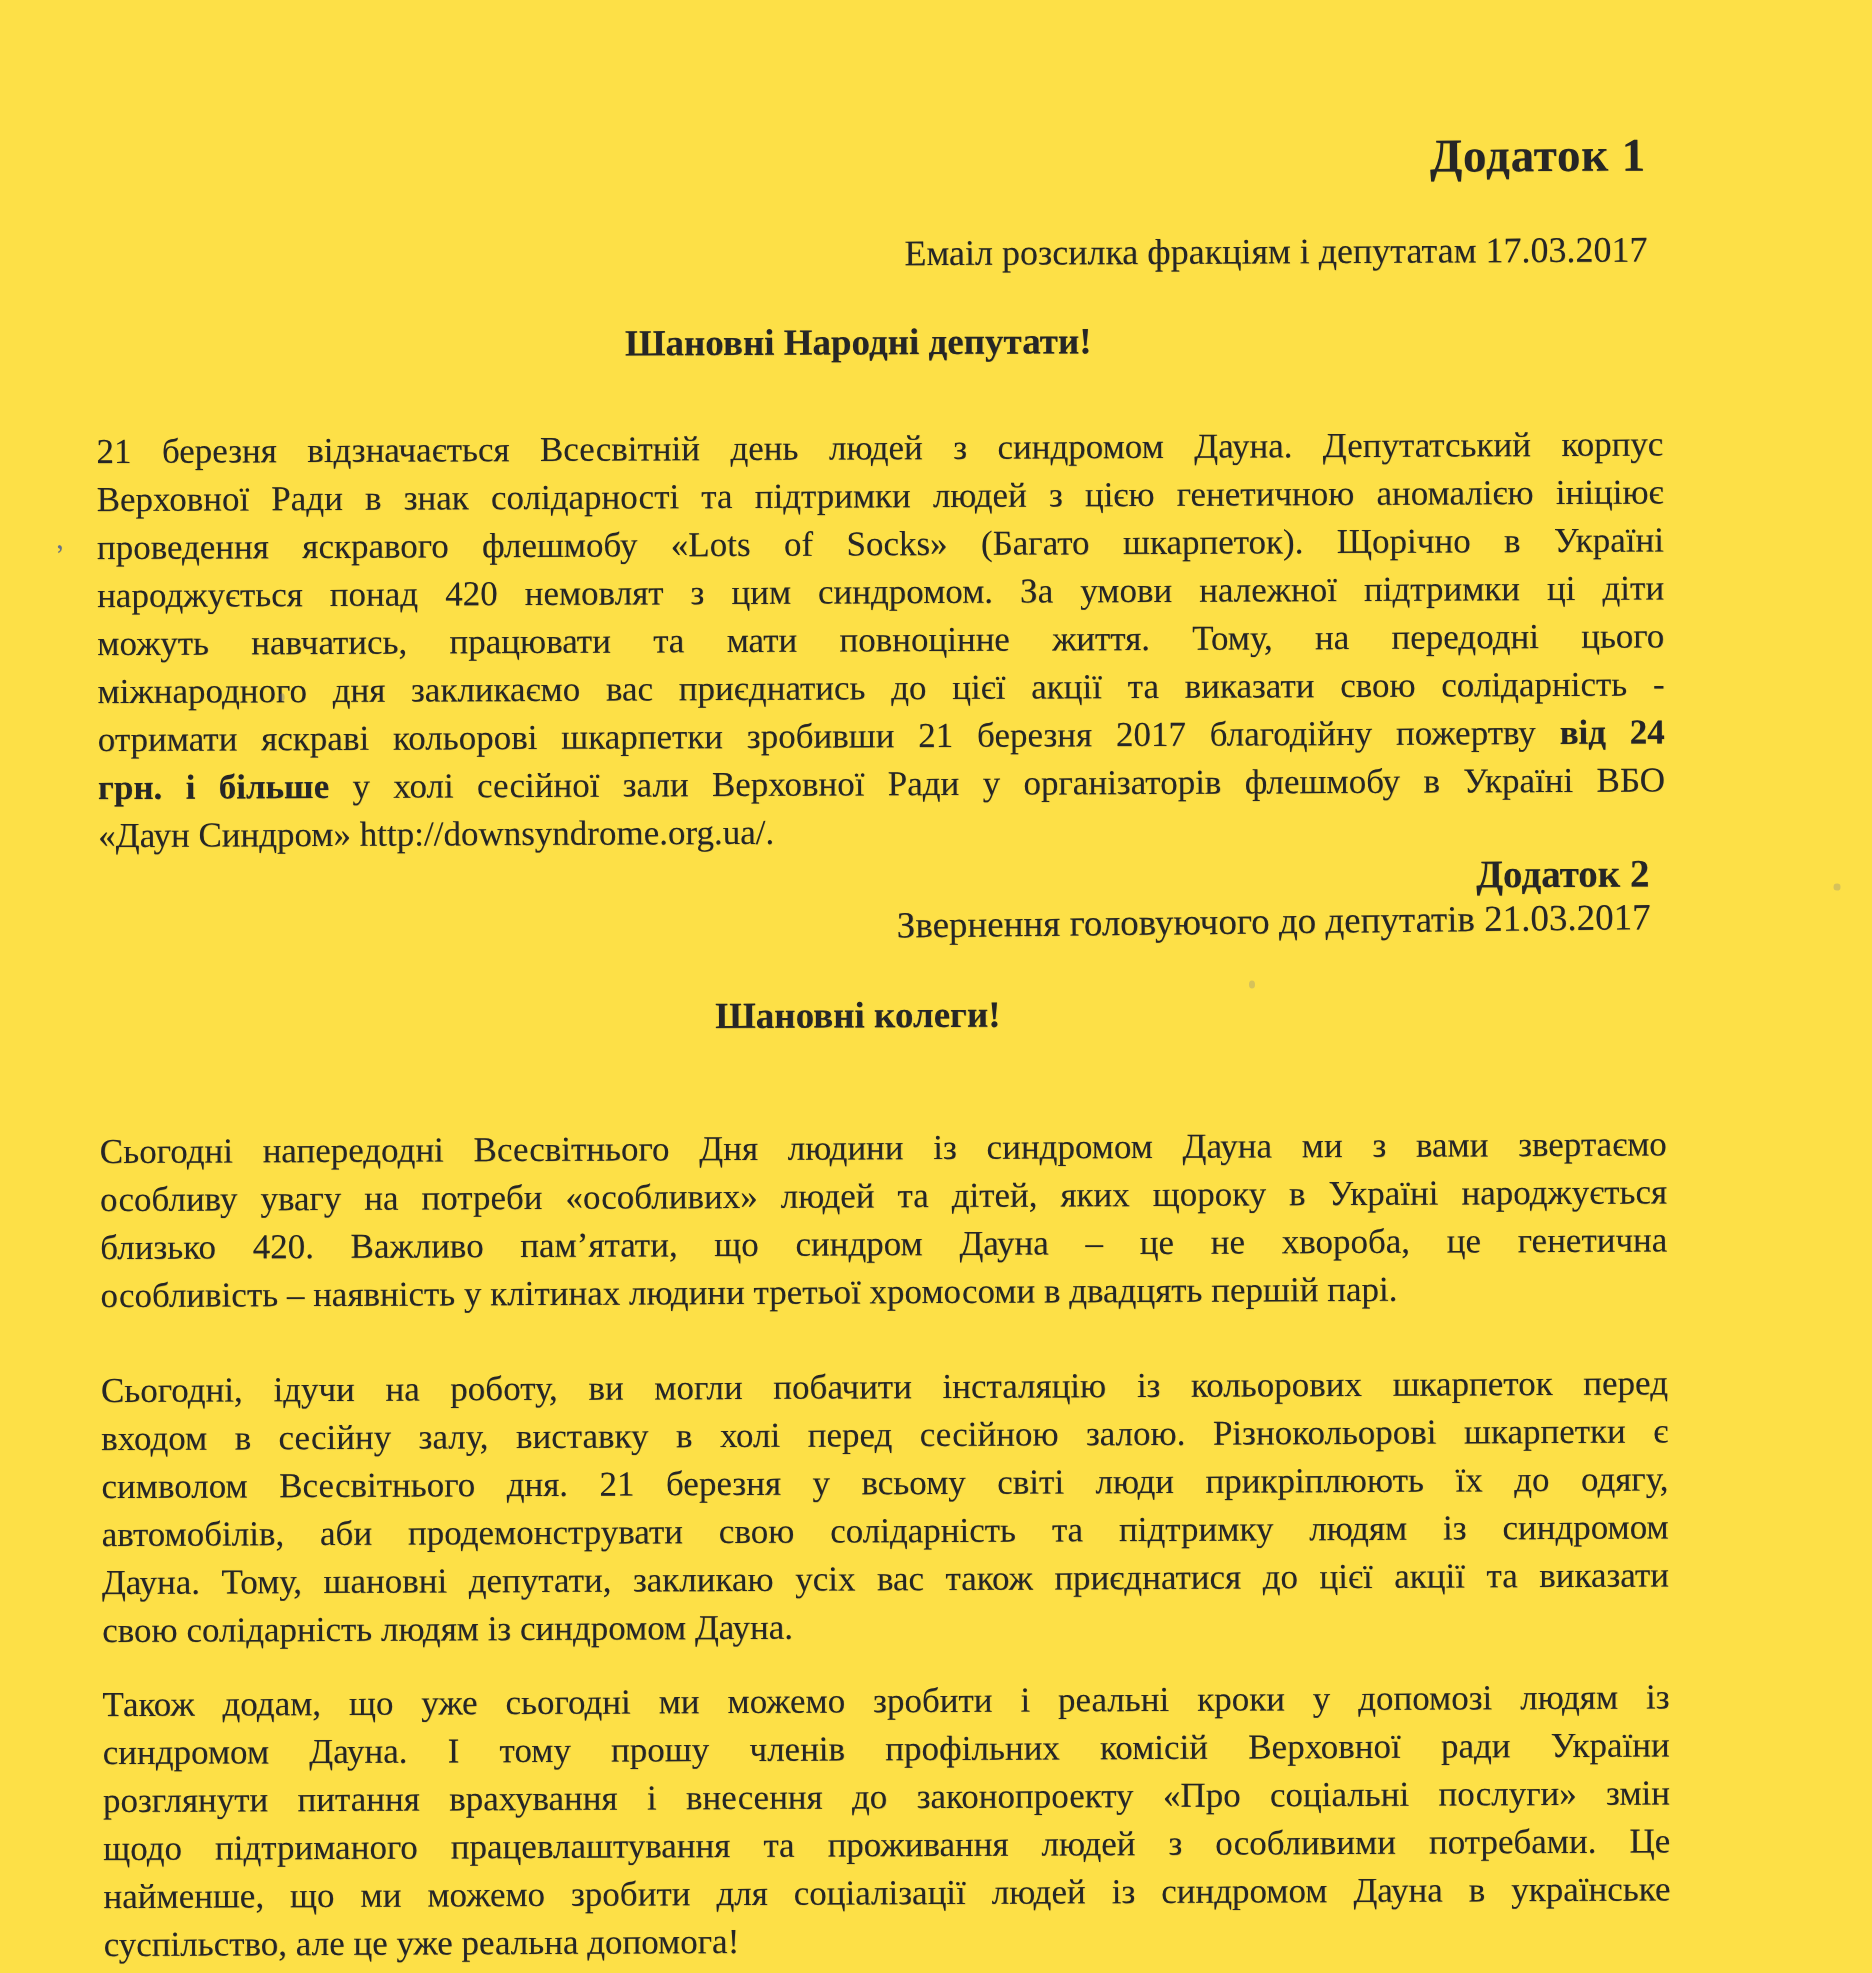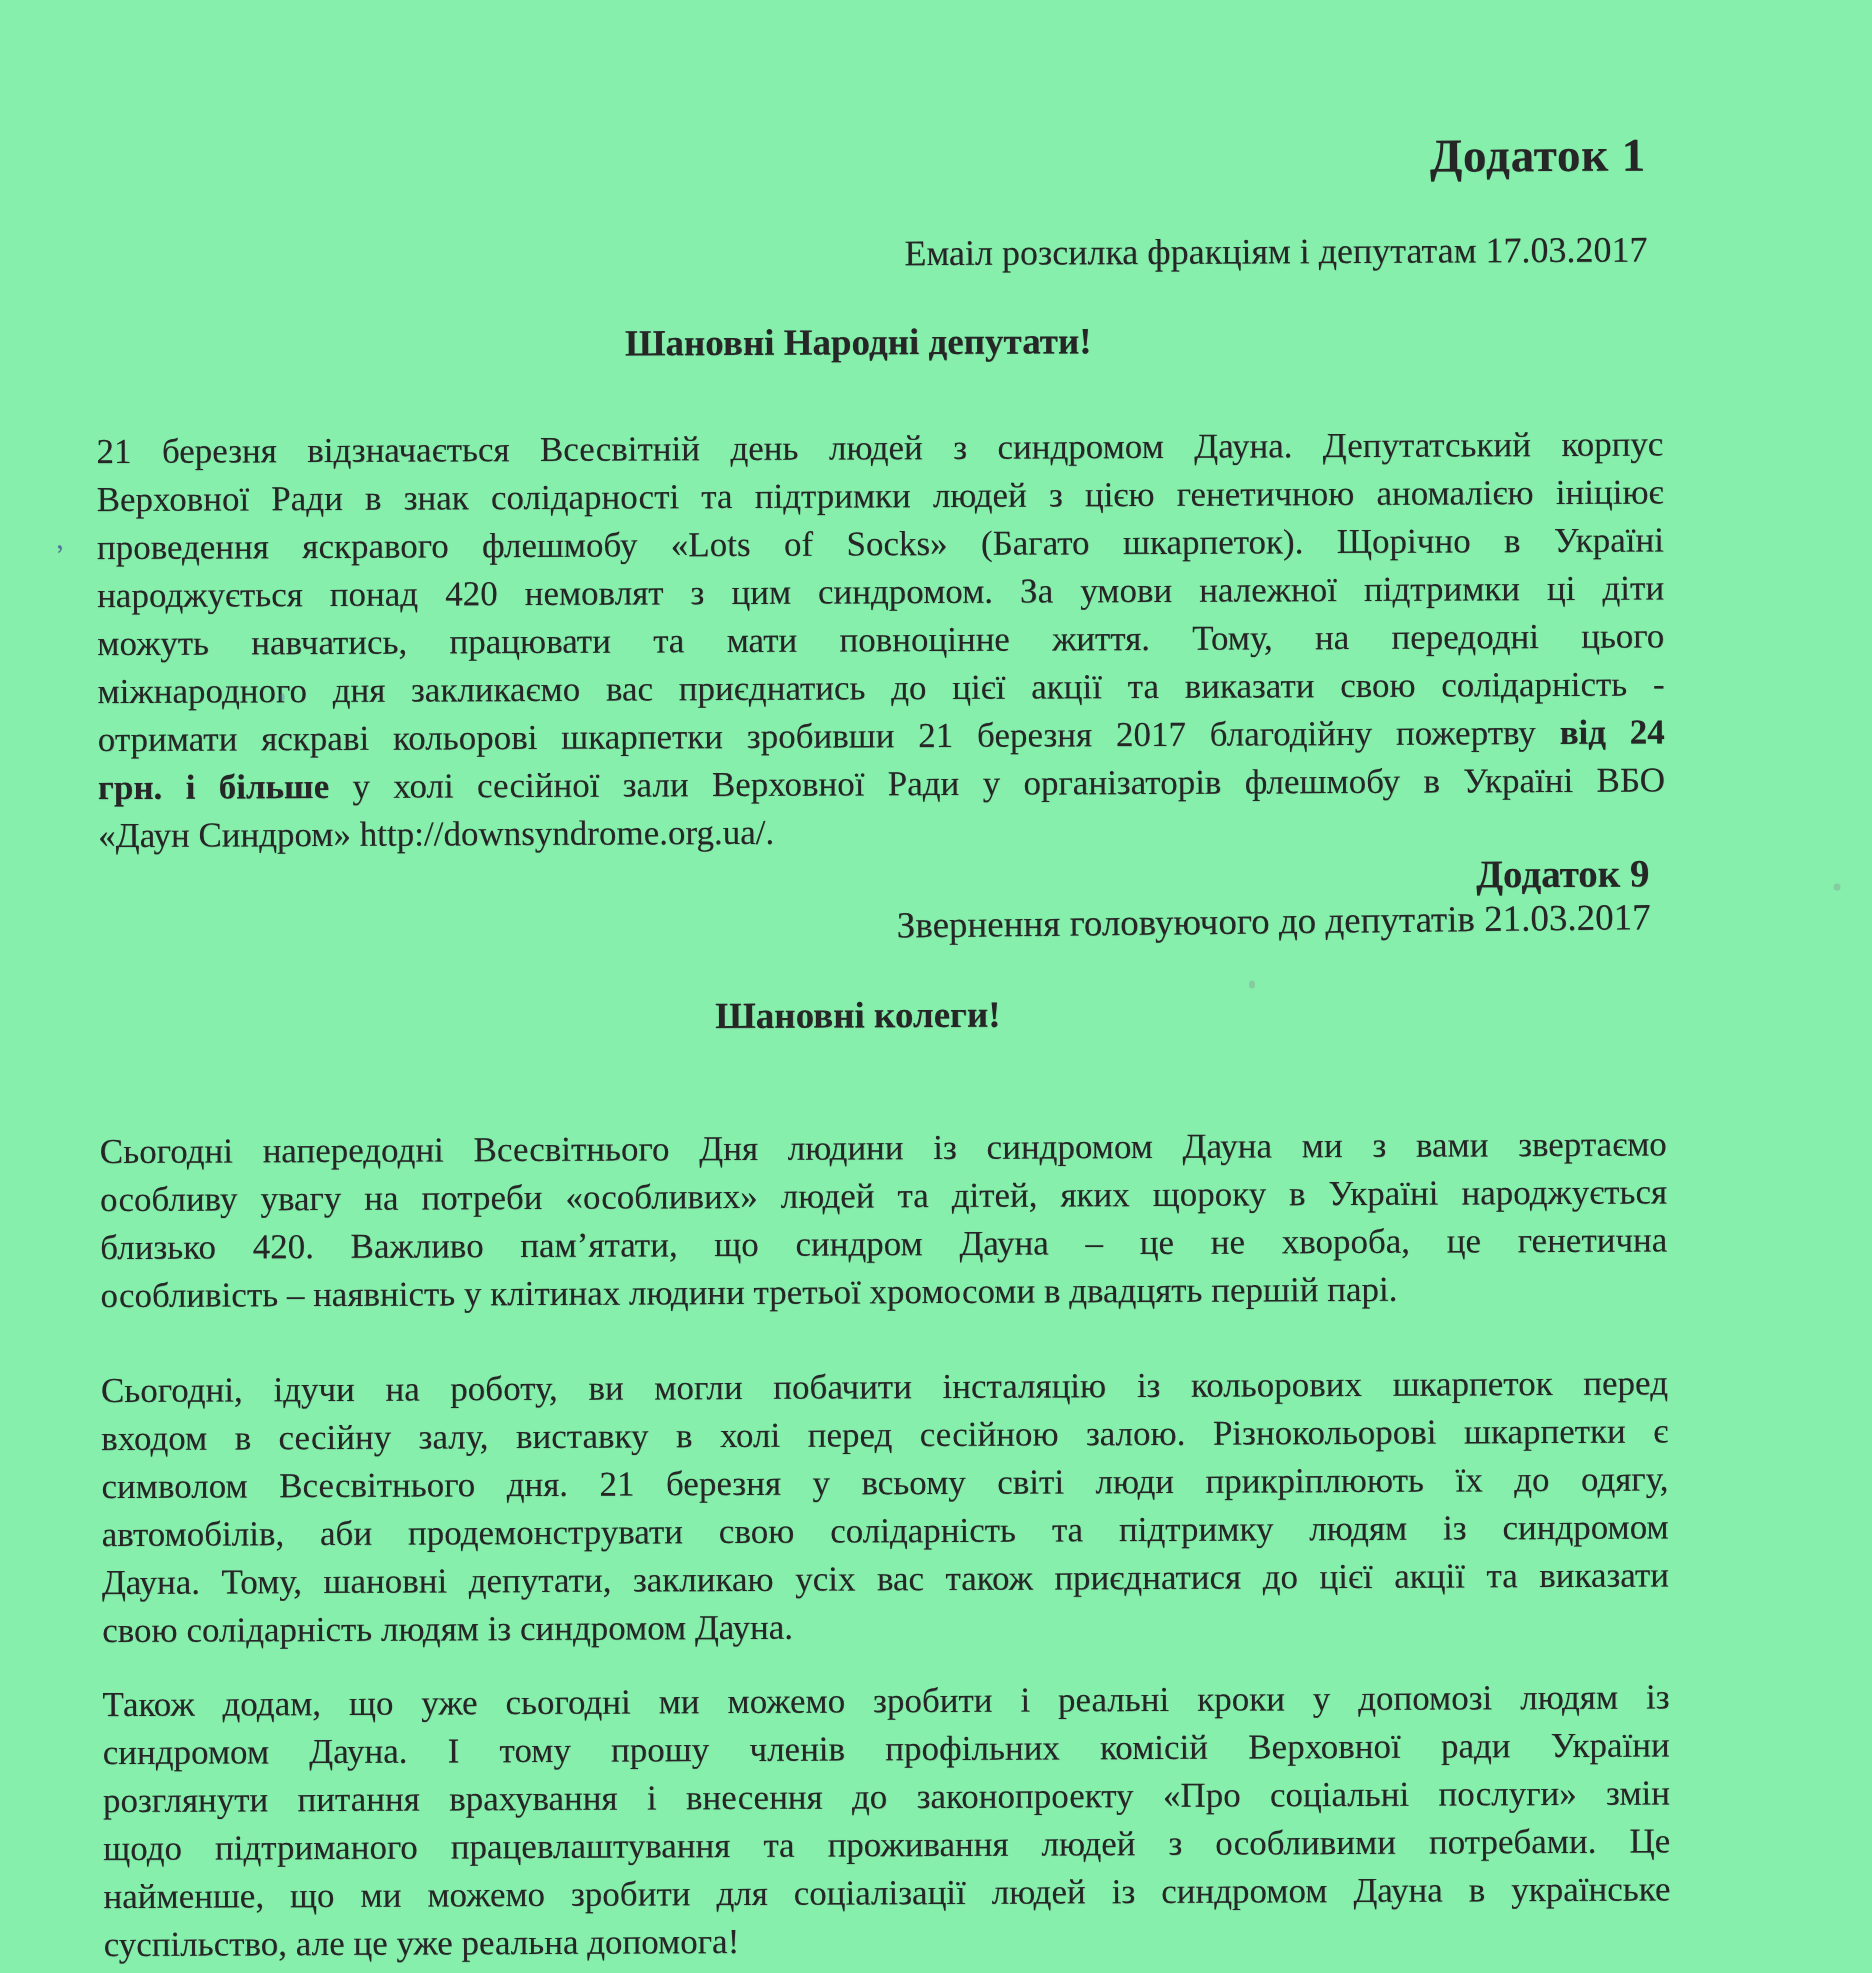--- a/index.html
+++ b/index.html
@@ -4,21 +4,21 @@
 <style>
   html, body {
     margin: 0;
     padding: 0;
     background: #ffffff;
   }
   .page {
     position: relative;
     width: 1872px;
     height: 1974px;
-    background: #86efac;
+    background: #fde047;
     overflow: hidden;
     font-family: "Liberation Serif", "DejaVu Serif", serif;
     color: #262626;
     text-shadow: 0.3px 0.3px 0.7px rgba(40,40,40,0.38);
   }
   
   .scan-skew {
     position: absolute;
     inset: 0;
     transform: rotate(-0.28deg);
@@ -105,21 +105,21 @@
       <div class="jline">Верховної Ради в знак солідарності та підтримки людей з цією генетичною аномалією ініціює</div>
       <div class="jline">проведення яскравого флешмобу «Lots of Socks» (Багато шкарпеток). Щорічно в Україні</div>
       <div class="jline">народжується понад 420 немовлят з цим синдромом. За умови належної підтримки ці діти</div>
       <div class="jline">можуть навчатись, працювати та мати повноцінне життя. Тому, на передодні цього</div>
       <div class="jline">міжнародного дня закликаємо вас приєднатись до цієї акції та виказати свою солідарність -</div>
       <div class="jline"><span>отримати яскраві кольорові шкарпетки зробивши 21 березня 2017 благодійну пожертву </span><span class="bold-run">від 24</span></div>
       <div class="jline"><span class="bold-run">грн. і більше</span><span> у холі сесійної зали Верховної Ради у організаторів флешмобу в Україні ВБО</span></div>
       <div class="jline last"><span>«Даун Синдром» </span><span>http://downsyndrome.org.ua/</span><span>.</span></div>
     </div>
 
-    <div class="block title-2">Додаток 9</div>
+    <div class="block title-2">Додаток 2</div>
     <div class="block subtitle-2">Звернення головуючого до депутатів 21.03.2017</div>
     <div class="block salutation-2">Шановні колеги!</div>
 
     <div class="block paragraph para-2">
       <div class="jline">Сьогодні напередодні Всесвітнього Дня людини із синдромом Дауна ми з вами звертаємо</div>
       <div class="jline">особливу увагу на потреби «особливих» людей та дітей, яких щороку в Україні народжується</div>
       <div class="jline">близько 420. Важливо пам’ятати, що синдром Дауна – це не хвороба, це генетична</div>
       <div class="jline last">особливість – наявність у клітинах людини третьої хромосоми в двадцять першій парі.</div>
     </div>
 

